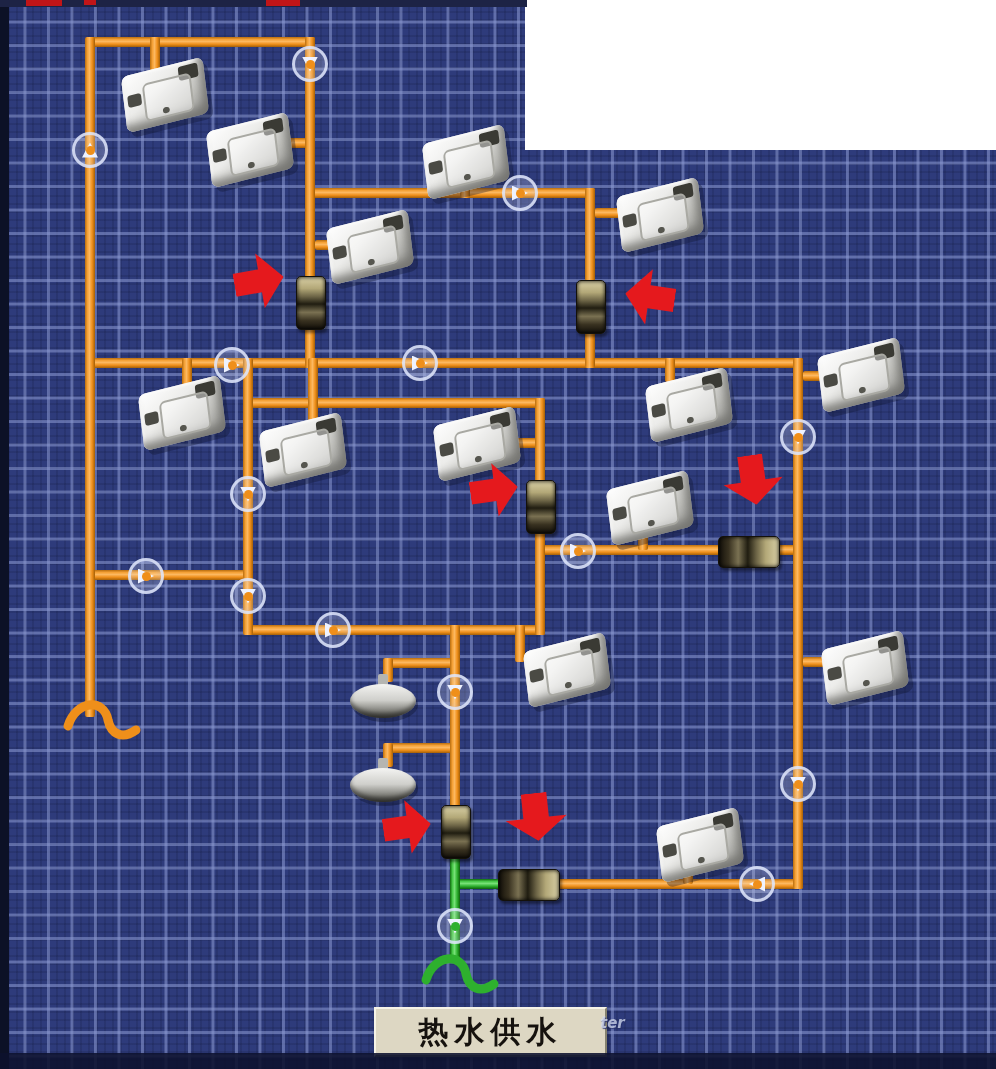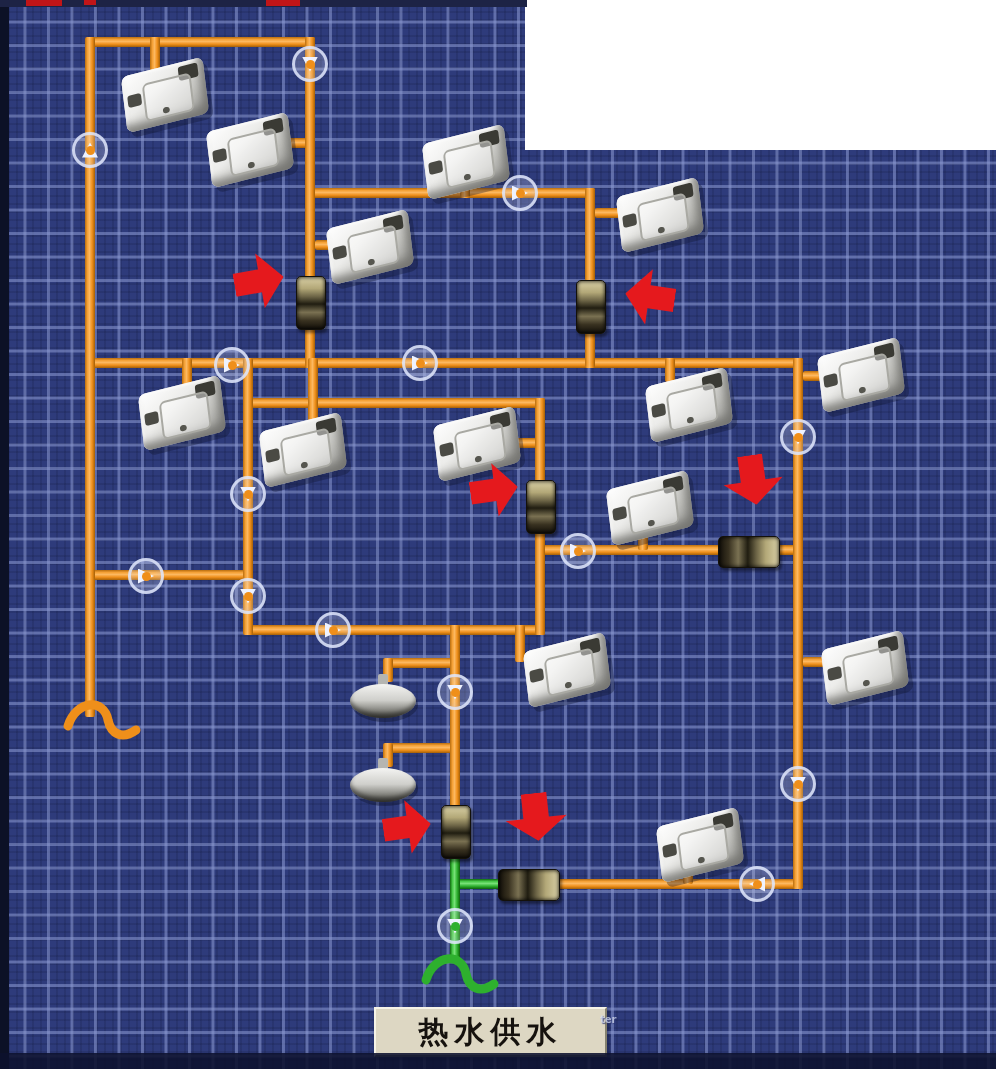--- a/index.html
+++ b/index.html
@@ -61,21 +61,21 @@
   .alarm.right{clip-path:polygon(0 30%,52% 30%,52% 2%,100% 50%,52% 98%,52% 70%,0 70%);}
   .alarm.left{clip-path:polygon(100% 30%,48% 30%,48% 2%,0 50%,48% 98%,48% 70%,100% 70%);}
   .alarm.down{clip-path:polygon(30% 0,70% 0,70% 52%,98% 52%,50% 100%,2% 52%,30% 52%);}
   
   .tagbox{z-index:6;background:#ddd7c3;
     border-top:2px solid #f6f3e7;border-left:2px solid #f6f3e7;
     border-right:2px solid #85826f;border-bottom:2px solid #85826f;
     box-shadow:1px 2px 3px rgba(10,14,35,.5);
     display:flex;align-items:center;justify-content:center;
     font-weight:bold;font-size:30px;letter-spacing:6px;color:#16120e;}
-  .watermark{z-index:6;color:rgba(214,221,242,.75);font-weight:bold;font-size:10px;text-shadow:1px 1px 1px rgba(40,50,110,.8);}
+  .watermark{z-index:6;color:rgba(214,221,242,.75);font-weight:bold;font-size:15px;font-style:italic;text-shadow:1px 1px 1px rgba(40,50,110,.8);}
   
   .cutout{z-index:10;background:#ffffff;}
   .strip{z-index:12;}
   .speck{z-index:13;background:#c01518;}
   svg.brk{position:absolute;z-index:3;overflow:visible;}
 </style>
 </head>
 <body>
 
 <div id="stage">

